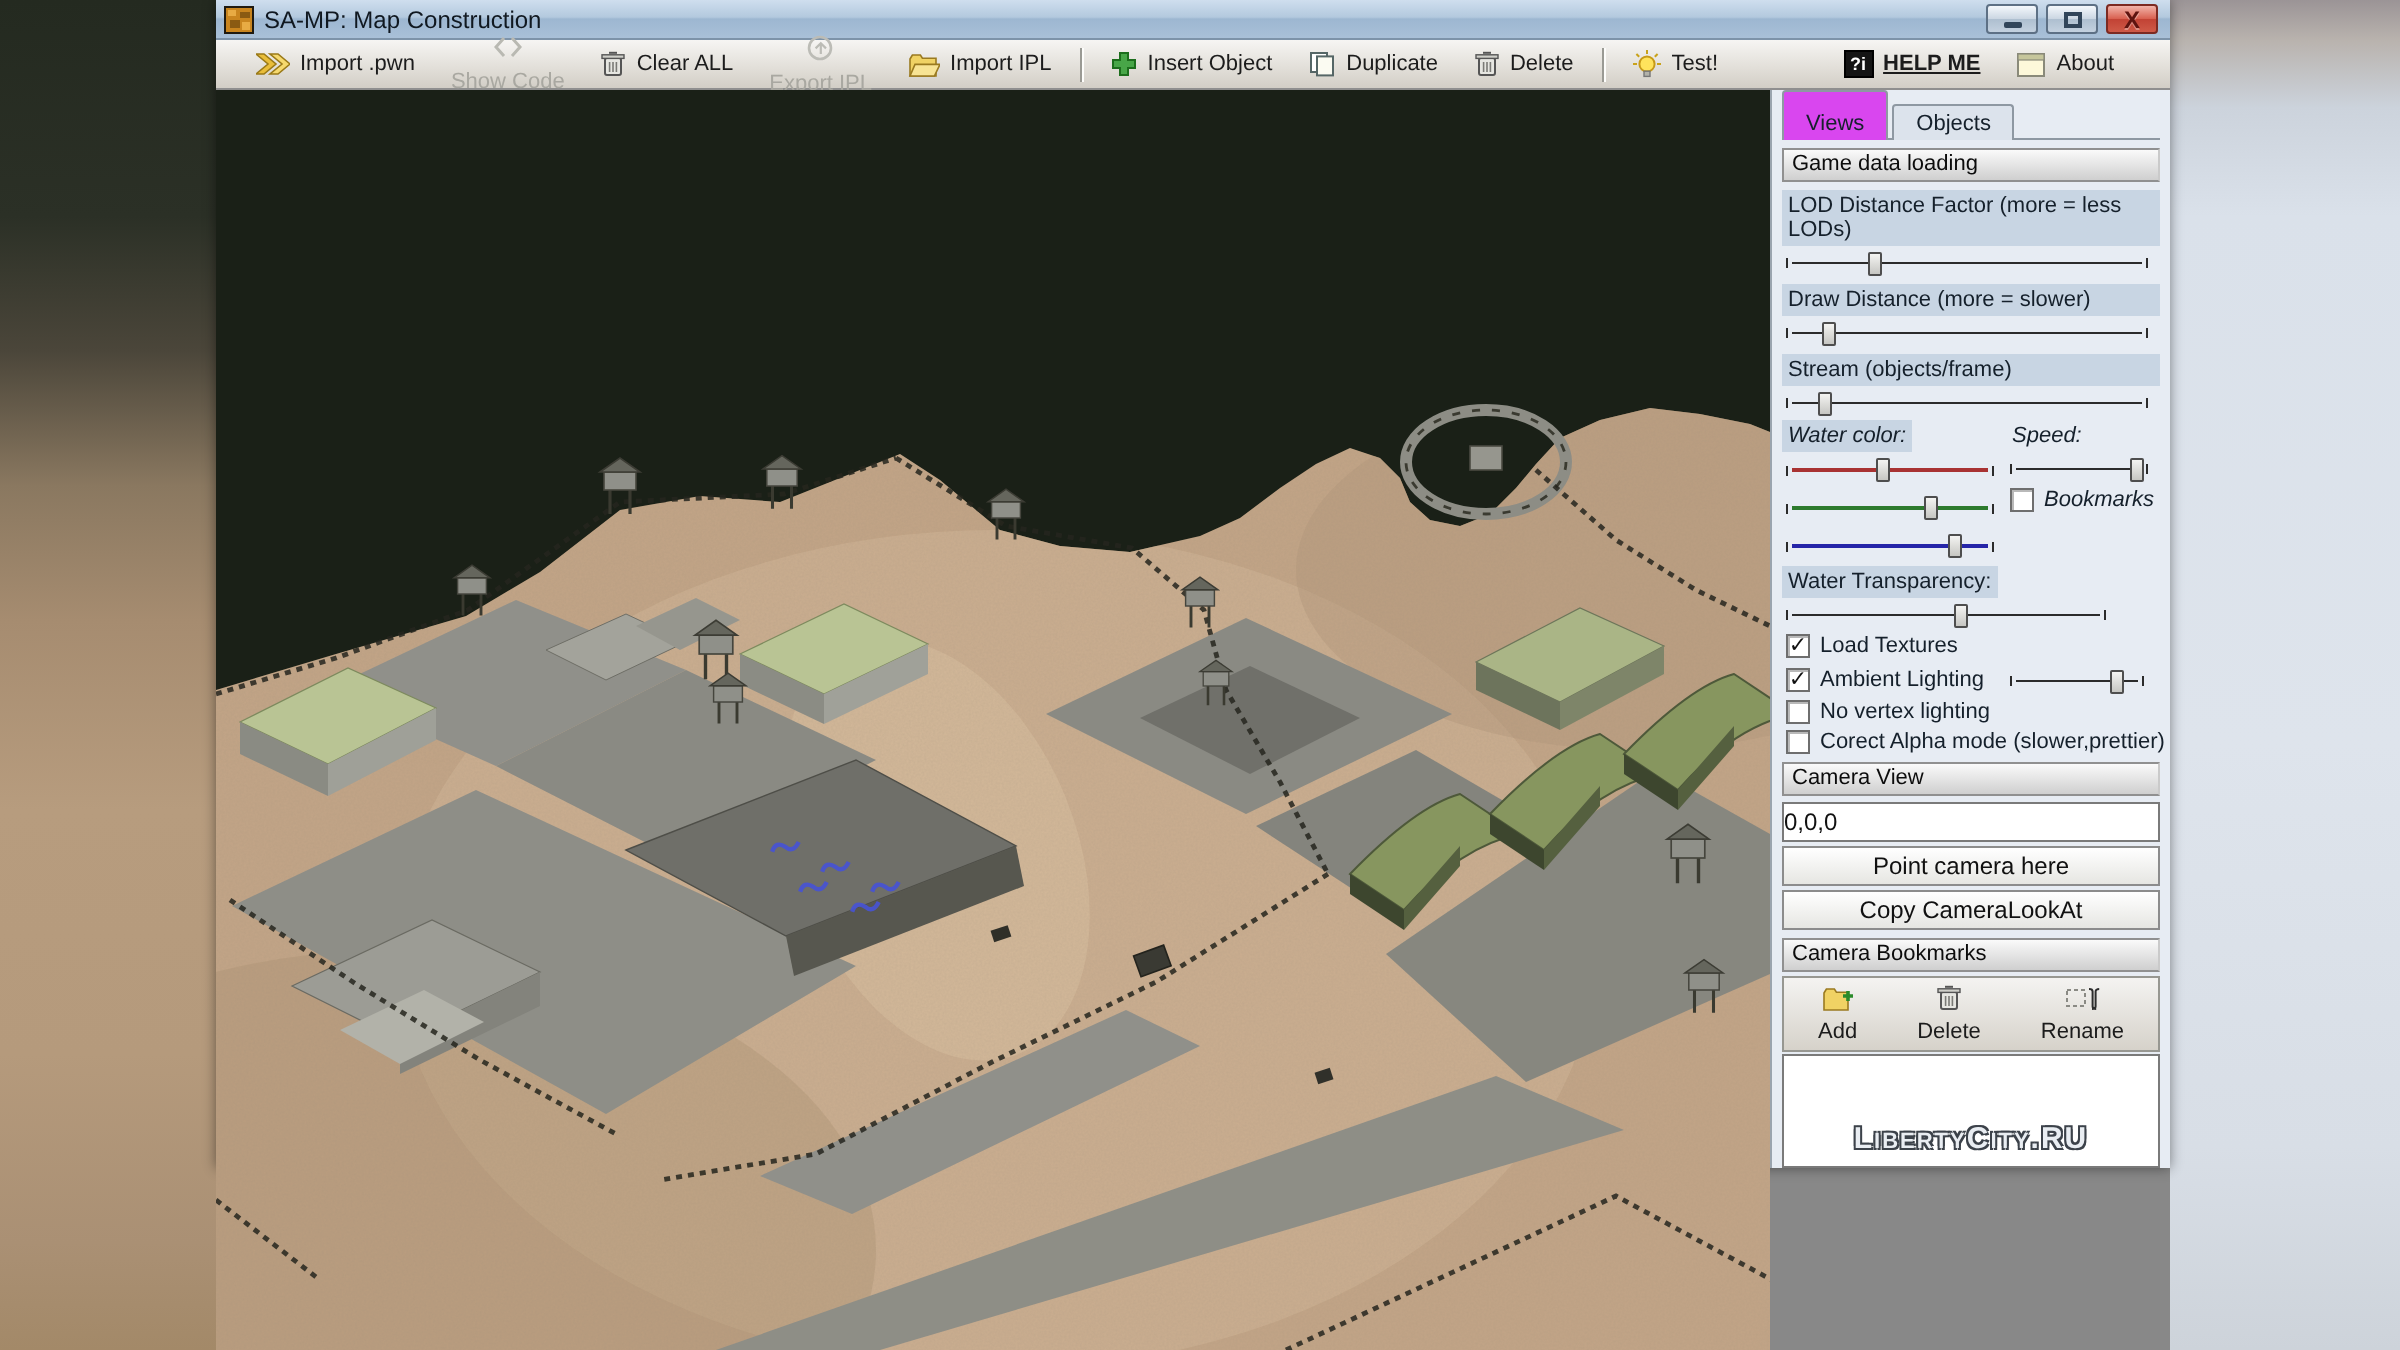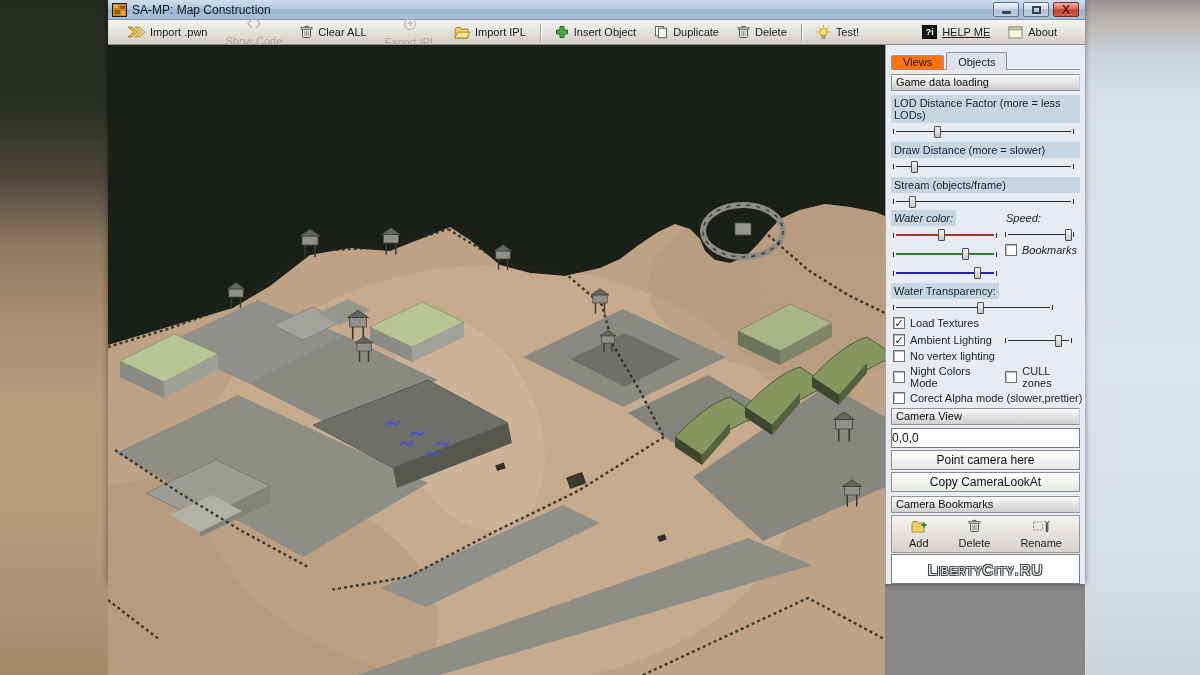--- a/index.html
+++ b/index.html
@@ -29,36 +29,36 @@
   .glyph-max{width:9px;height:8px;border:2px solid #31455a;}
   .glyph-x{color:#5e1410;font-size:12px;font-weight:bold;line-height:1;text-shadow:0 1px 0 rgba(255,255,255,.35);}
 
   
   .toolbar{height:25px;flex:0 0 25px;background:linear-gradient(180deg,#f6f5f3 0%,#e3e0da 55%,#d2cec6 100%);
     border-bottom:1px solid #8f8f8f;display:flex;align-items:center;padding:0 20px 0 12px;gap:2px;}
   .titem{display:flex;align-items:center;gap:5px;padding:2px 8px;font-size:11px;color:#1c1c1c;white-space:nowrap;cursor:default;}
   .titem.disabled{color:#a9a8a1;flex-direction:column;}
   .tsep{width:1px;height:17px;background:#9a9a94;box-shadow:1px 0 0 #fdfdfb;margin:0 4px;}
   .tspacer{flex:1 1 auto;}
-  .helpme{font-weight:normal;text-decoration:underline;}
+  .helpme{font-weight:bold;text-decoration:underline;}
   .help-badge{display:inline-flex;align-items:center;justify-content:center;width:15px;height:14px;background:#141414;color:#fff;
     font-size:9px;font-weight:bold;border:1px solid #000;}
 
   
   .mainrow{flex:1 1 auto;display:flex;min-height:0;}
   .viewport{width:777px;height:630px;position:relative;background:#1a2017;flex:0 0 777px;}
   .viewport svg{display:block;}
 
   
   .panel{width:200px;flex:0 0 200px;background:#e7ecf3;border-left:1px solid #9aa4ae;padding:3px 5px 0 5px;
     display:flex;flex-direction:column;font-size:11px;color:#15202b;}
   .tabs{display:flex;align-items:flex-end;height:22px;border-bottom:1px solid #8e98a2;flex:0 0 22px;}
   .tab{padding:3px 11px 2px 11px;border:1px solid #8e98a2;border-bottom:none;background:#dce3ec;margin-right:2px;
     border-radius:2px 2px 0 0;position:relative;top:1px;}
-  .tab.active{background:#f97316;padding-top:0;}
+  .tab.active{background:#d946ef;padding-top:10px;}
   .hdr{margin-top:4px;background:linear-gradient(180deg,#fafafa,#cfcfcf);border:1px solid #909090;border-right-color:#cacaca;
     padding:1px 4px 2px 4px;color:#0c0c0c;flex:0 0 auto;}
   .band{margin-top:4px;background:#c8d5e3;padding:2px 3px;flex:0 0 auto;}
   .slider{position:relative;height:13px;margin:2px 6px 0 2px;flex:0 0 auto;}
   .slider .line{position:absolute;left:3px;right:3px;top:6px;border-top:1px solid #2b2b2b;}
   .slider .line::before,.slider .line::after{content:'';position:absolute;top:-3px;width:1px;height:5px;background:#2b2b2b;}
   .slider .line::before{left:-3px;} .slider .line::after{right:-3px;}
   .slider.red .line{border-top:2px solid #a83232;}
   .slider.green .line{border-top:2px solid #2d7a2d;}
   .slider.blue .line{border-top:2px solid #2525a8;}
@@ -71,21 +71,21 @@
   .cbox{width:12px;height:12px;background:#fff;border:1px solid #6e6e6e;box-shadow:inset 1px 1px 0 #b9b9b9;
     font-size:11px;line-height:11px;text-align:center;color:#111;flex:0 0 12px;}
   .inline-slider{flex:1;margin-left:8px;}
   .field{margin-top:3px;width:100%;background:#fff;border:1px solid #7a7a7a;font-size:12px;text-align:left;padding:2px 0;color:#111;flex:0 0 auto;}
   .pbtn{margin-top:2px;width:100%;background:linear-gradient(180deg,#fff,#e6e6e2);border:1px solid #8c8c8c;
     font-size:12px;text-align:center;padding:2px 0;color:#111;flex:0 0 auto;}
   .bm-toolbar{margin-top:2px;background:linear-gradient(180deg,#f4f3f1,#d6d2ca);border:1px solid #979791;
     display:flex;align-items:center;justify-content:space-around;padding:3px 2px;flex:0 0 auto;}
   .bmitem{display:flex;align-items:center;gap:4px;font-size:11px;color:#1c1c1c;flex-direction:column;}
   .bmlist{margin-top:1px;background:#fff;border:1px solid #7a7a7a;flex:1 1 auto;position:relative;}
-  .watermark{position:absolute;bottom:5px;left:0;right:0;text-align:center;font-weight:normal;font-size:15px;letter-spacing:1px;
+  .watermark{position:absolute;bottom:5px;left:0;right:0;text-align:center;font-weight:bold;font-size:15px;letter-spacing:1px;
     color:#e9edf2;text-shadow:-1px -1px 0 #3c424a,1px -1px 0 #3c424a,-1px 1px 0 #3c424a,1px 1px 0 #3c424a,0 0 1px #3c424a;
     font-variant:small-caps;}
 </style>
 </head>
 <body>
 
 <div class="stage">
   <div class="blur-left"></div>
   <div class="blur-right"></div>
 
@@ -405,26 +405,20 @@
             <div class="line"></div>
             <div class="thumb" style="left: calc(80% - 4px);"></div>
           </div>
         </div>
         <div class="checkrow">
           <div class="cbox"></div>
           <span>No vertex lighting</span>
         </div>
         <div class="checkrow">
           <div class="cbox"></div>
-          <span>Night Colors Mode</span>
-          <div class="cbox" style="margin-left:6px;"></div>
-          <span>CULL zones</span>
-        </div>
-        <div class="checkrow">
-          <div class="cbox"></div>
           <span style="white-space:nowrap;">Corect Alpha mode (slower,prettier)</span>
         </div>
 
         <div class="hdr">Camera View</div>
         <input class="field" value="0,0,0" style="">
         <button class="pbtn">Point camera here</button>
         <button class="pbtn">Copy CameraLookAt</button>
 
         <div class="hdr">Camera Bookmarks</div>
         <div class="bm-toolbar">

